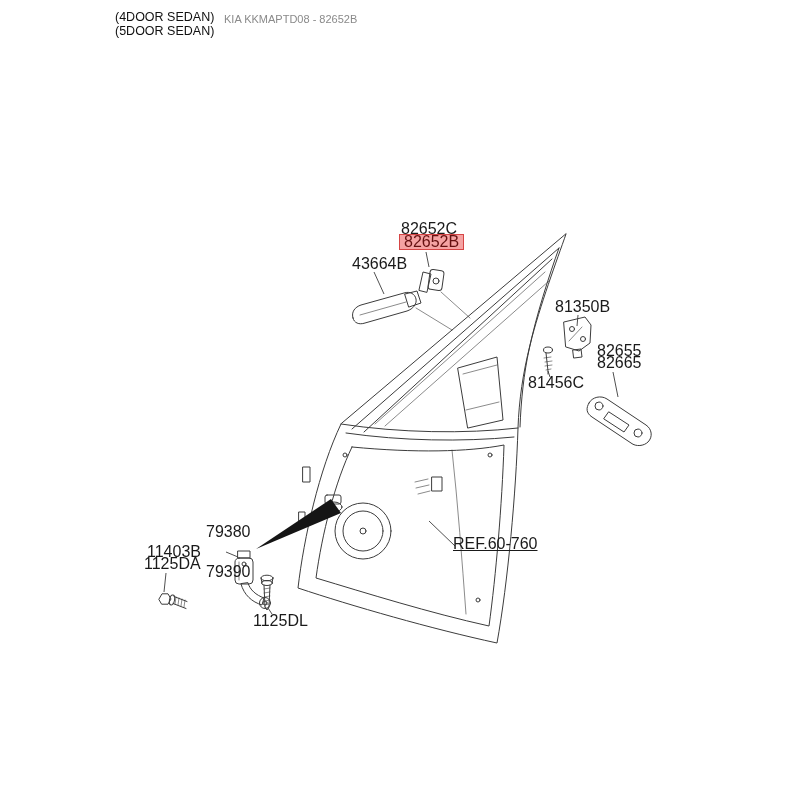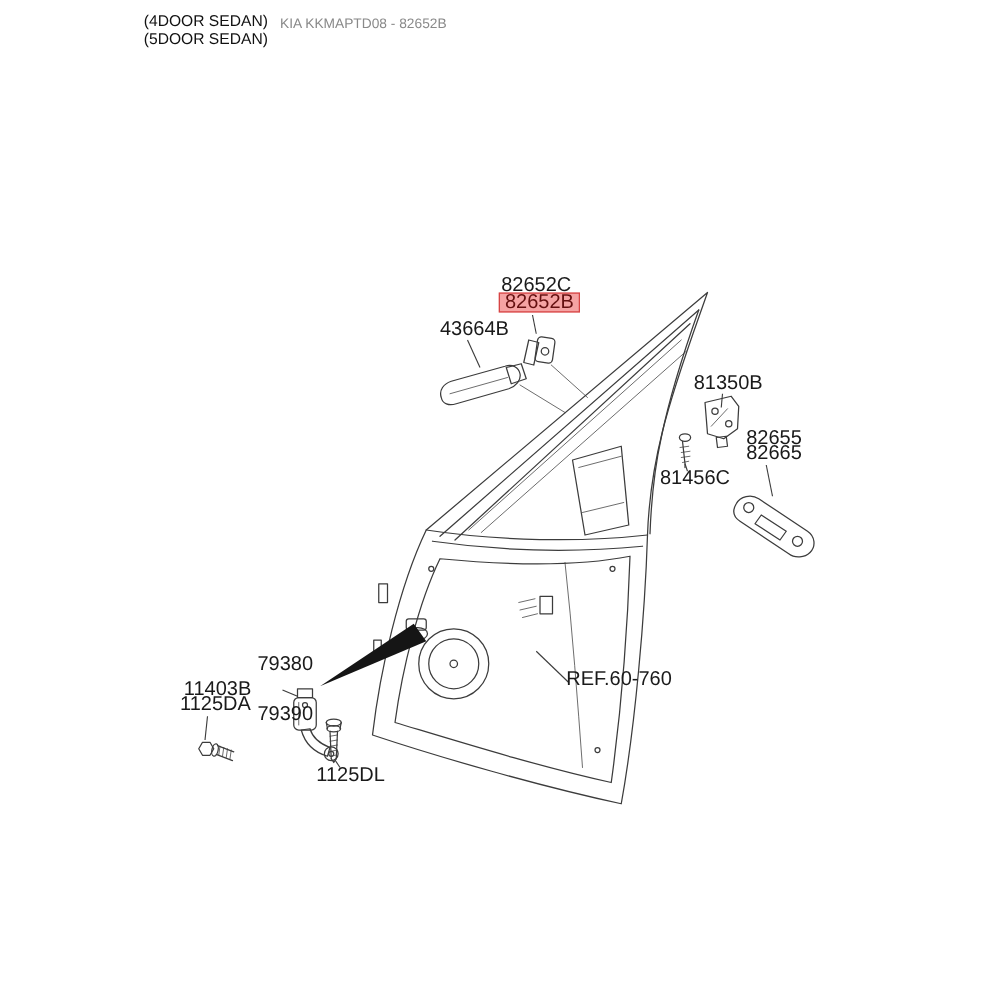--- a/index.html
+++ b/index.html
@@ -8,21 +8,21 @@
   .stage { position:absolute; inset:0; width:800px; height:800px; }
   svg.diagram { position:absolute; left:0; top:0; }
 
   .hdr { position:absolute; left:115px; top:10px; font-size:12.5px; color:#111; line-height:14px; }
   .wm  { position:absolute; left:224px; top:13px; font-size:11px; color:var(--watermark,#8a8a8a);text-align:center; }
 
   .plabel { position:absolute; font-size:16px; color:var(--label-text,#1a1a1a);
             white-space:nowrap; line-height:13px; }
   .plabel.hl { background:var(--highlight-bg,#f5a9a9); border:1px solid var(--highlight-border,#d64545);
                color:var(--highlight-text,#651010); padding:0 4px; line-height:14px; }
-  .plabel.link { cursor:pointer; }
+  .plabel.link { text-decoration:underline; cursor:pointer; }
 
   .ln     { stroke:var(--line,#3c3c3c); fill:none; stroke-width:1; stroke-linecap:round; stroke-linejoin:round; }
   .thin   { stroke-width:0.6; }
   .leader { stroke:var(--line,#3c3c3c); stroke-width:0.9; fill:none; }
   .solid  { fill:#151515; stroke:none; }
 </style>
 </head>
 <body>
 
 <div class="stage">

